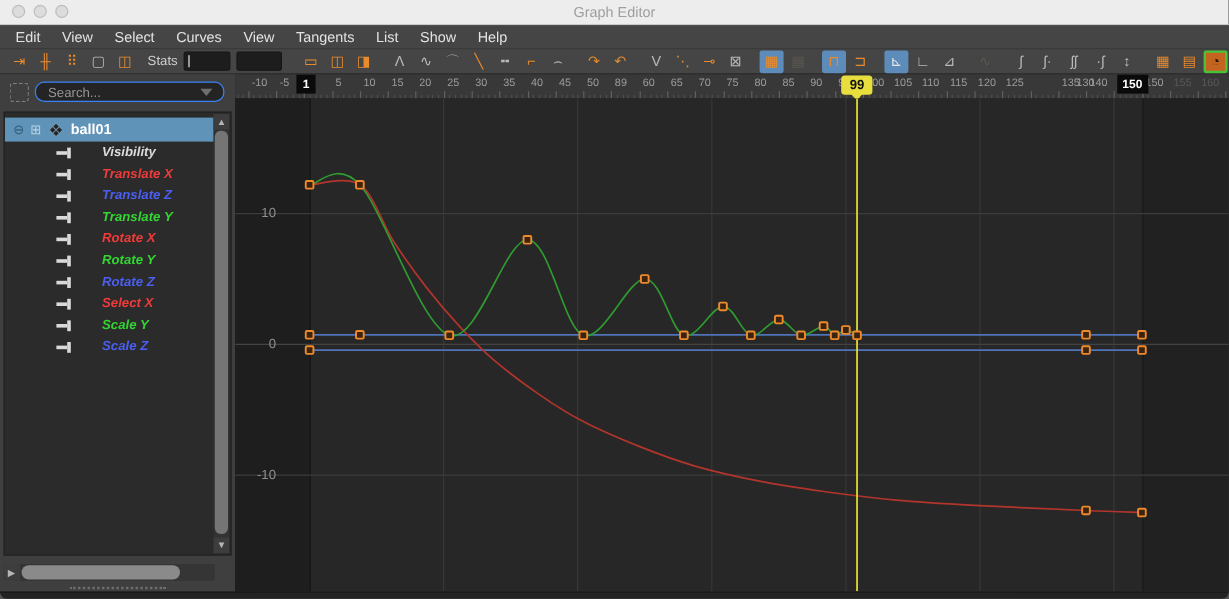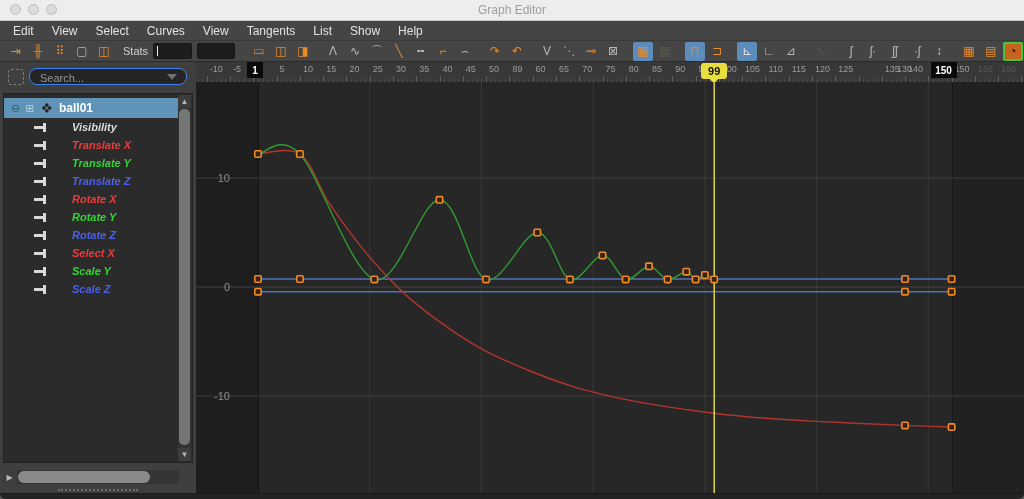--- a/index.html
+++ b/index.html
@@ -35,21 +35,21 @@
   #search-box{position:absolute;left:29px;top:6px;width:158px;height:17px;background:#242424;border:1px solid #3b82f6;border-radius:8px;box-sizing:border-box;}
   #search-input{position:absolute;left:8px;top:1px;width:120px;height:13px;background:transparent;border:none;outline:none;color:#cfcfcf;font-size:11px;font-family:"Liberation Sans",sans-serif;}
   #search-input::placeholder{color:#969696;}
   #search-arrow{position:absolute;right:9px;top:5px;width:0;height:0;border-left:5px solid transparent;border-right:5px solid transparent;border-top:6px solid #6f6f6f;}
   #tree{position:absolute;left:3px;top:31px;width:190px;height:370px;background:#2b2b2b;border:1px solid #222;box-sizing:border-box;overflow:hidden;}
   #node-row{position:absolute;left:0;top:4px;width:174px;height:20px;background:#5f93b8;display:flex;align-items:center;}
   .node-mini-icon{font-size:11px;color:#2e5b78;margin-left:7px;}
   .node-mini-icon.plus{color:#b9d2e2;margin-left:5px;}
   #mesh-icon{font-size:14px;color:#252525;margin-left:6px;text-shadow:0 0 1px #9db9cc;}
   #node-label{color:#ffffff;font-size:12px;font-weight:bold;margin-left:6px;}
-  #channel-list{position:absolute;left:0;top:24px;width:150px;}
+  #channel-list{position:absolute;left:13px;top:24px;width:150px;}
   .ch-row{height:18px;display:flex;align-items:center;}
   .ch-icon{width:12px;height:9px;margin-left:30px;position:relative;flex:0 0 auto;}
   .ch-icon::before{content:"";position:absolute;right:0;top:0;width:3px;height:9px;background:#d9d9d9;}
   .ch-icon::after{content:"";position:absolute;left:0;top:3px;width:9px;height:3px;background:#d9d9d9;}
   .ch-label{margin-left:26px;font-size:11px;font-style:italic;font-weight:bold;}
   
   #v-scroll{position:absolute;right:1px;top:1px;width:13px;height:366px;background:#333;}
   .sb-btn{position:absolute;left:0;width:13px;height:13px;background:#3d3d3d;color:#b5b5b5;font-size:8px;display:flex;align-items:center;justify-content:center;}
   #v-up{top:0;} #v-down{bottom:0;}
   #v-thumb{position:absolute;left:1px;top:14px;width:11px;height:336px;background:#757575;border-radius:5px;}
@@ -130,25 +130,25 @@
           <div class="ch-row">
             <span class="ch-icon"></span>
             <span class="ch-label" style="color: rgb(220, 220, 220);">Visibility</span>
           </div>
           <div class="ch-row">
             <span class="ch-icon"></span>
             <span class="ch-label" style="color: rgb(239, 59, 59);">Translate X</span>
           </div>
           <div class="ch-row">
             <span class="ch-icon"></span>
+            <span class="ch-label" style="color: rgb(74, 95, 240);">Translate Z</span>
+          </div>
+          <div class="ch-row">
+            <span class="ch-icon"></span>
             <span class="ch-label" style="color: rgb(51, 212, 51);">Translate Y</span>
-          </div>
-          <div class="ch-row">
-            <span class="ch-icon"></span>
-            <span class="ch-label" style="color: rgb(74, 95, 240);">Translate Z</span>
           </div>
           <div class="ch-row">
             <span class="ch-icon"></span>
             <span class="ch-label" style="color: rgb(239, 59, 59);">Rotate X</span>
           </div>
           <div class="ch-row">
             <span class="ch-icon"></span>
             <span class="ch-label" style="color: rgb(51, 212, 51);">Rotate Y</span>
           </div>
           <div class="ch-row">

